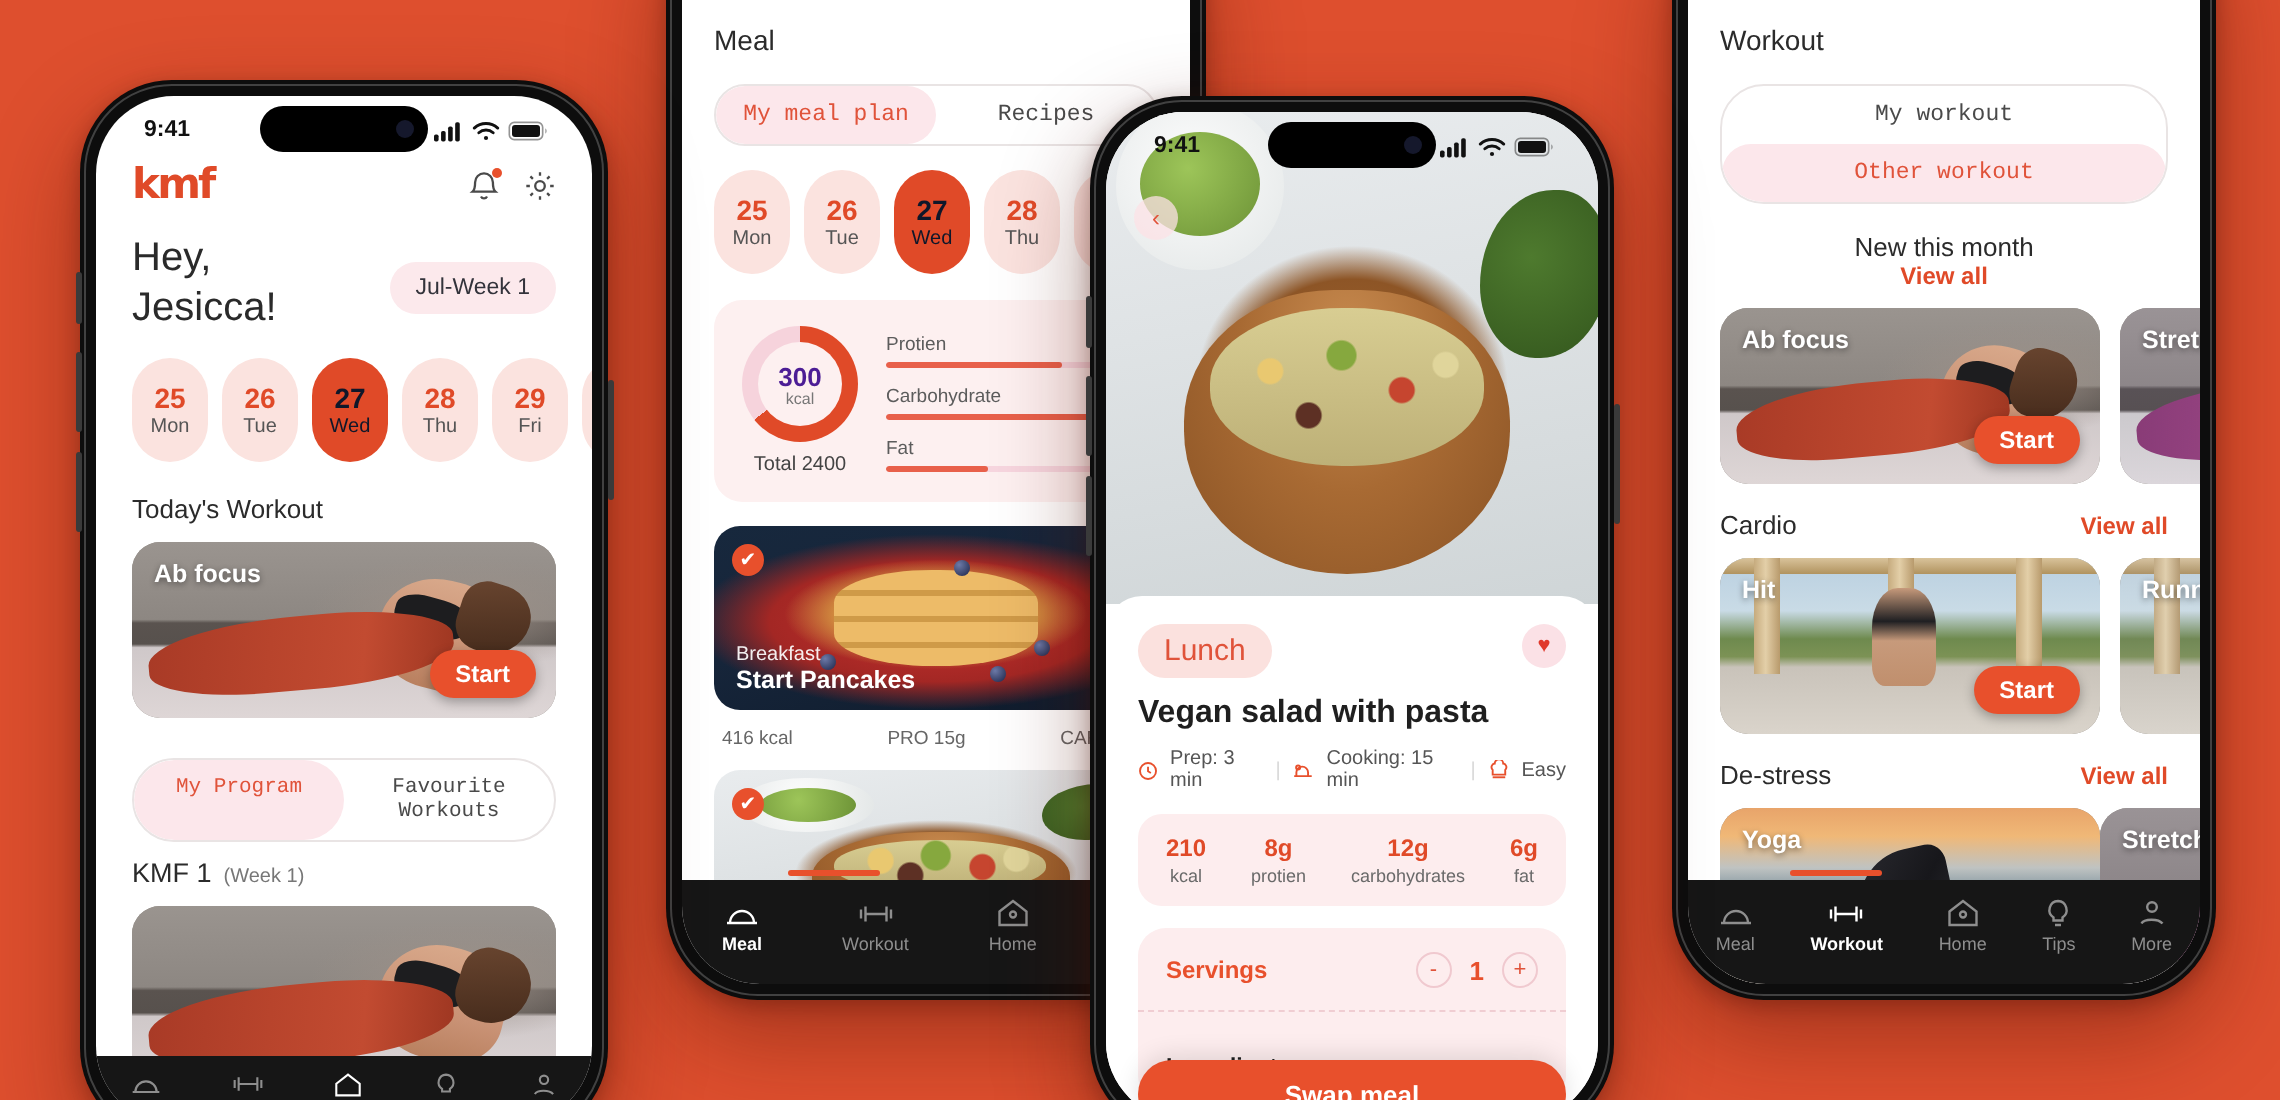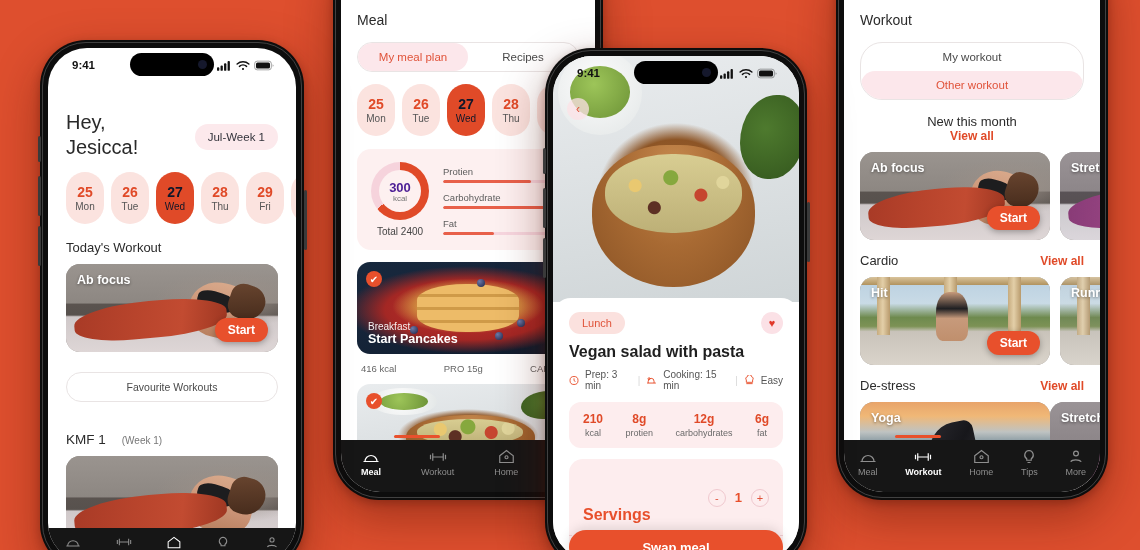--- a/index.html
+++ b/index.html
@@ -102,21 +102,21 @@
     box-shadow:0 2px 6px rgba(0,0,0,.3);
   }
 
   
   .seg {
     display:flex; border:1px solid #e9e4e4; border-radius:22px;
     overflow:hidden; background:#fff;
   }
   .seg > div {
     flex:1; text-align:center; padding:8px 4px;
-    font-size:11.5px; color:#4a4a4a; border-radius:22px;
+    font-size:11.5px; color:#4a4a4a; border-radius:22px;font-family:Liberation Mono, monospace;
   }
   .seg > div.on { background:#FCE7EB; color:#E0533A; }
 
   
   .ph-ab { background:
       radial-gradient(ellipse 60% 55% at 78% 40%, #9c9189 0%, rgba(156,145,137,0) 60%),
       linear-gradient(180deg,#9a948f 0%,#8d8782 44%,#5a534f 46%,#57514d 58%,#cfc8c9 60%,#ded6d6 100%);
   }
   .ph-ab::after{
     content:""; position:absolute; left:4%; top:42%;
@@ -233,35 +233,35 @@
     position:absolute;right:9px;top:9px;width:19px;height:19px;border-radius:50%;
     background:rgba(252,224,230,.9);color:#E0533A;font-size:10px;
     display:flex;align-items:center;justify-content:center;
   }
   .mphoto .meta{position:absolute;left:11px;bottom:8px;color:#fff;}
   .mphoto .meta .t{font-size:10px;opacity:.92;}
   .mphoto .meta .n{font-size:12.5px;font-weight:bold;}
   .mnums{display:flex;justify-content:space-between;padding:9px 4px 0;font-size:9.5px;color:#666;}
 
   
-  .tagpill{display:inline-block;background:#FBE1DE;color:#E0533A;font-size:11px;
+  .tagpill{display:inline-block;background:#FBE1DE;color:#E0533A;font-size:15px;
     padding:5px 13px;border-radius:14px;}
   .heart{width:22px;height:22px;border-radius:50%;background:#FBE1E6;
     display:flex;align-items:center;justify-content:center;color:#E0392B;font-size:11px;}
   .rtitle{font-size:16px;font-weight:bold;color:#1f1f1f;margin-top:9px;}
   .rmeta{display:flex;align-items:center;gap:6px;margin-top:8px;font-size:10px;color:#555;}
   .rmeta .sep{color:#d8d8d8;}
   .nutri{display:flex;justify-content:space-between;background:#FDEDEE;border-radius:12px;
     padding:10px 14px;margin-top:11px;}
   .nutri .it{text-align:center;}
   .nutri .it .v{font-size:12px;font-weight:bold;color:#E04A28;}
   .nutri .it .k{font-size:9px;color:#6a6a6a;margin-top:2px;}
   .servbox{background:#FDEDEE;border-radius:14px;margin-top:11px;padding:12px 14px;}
   .servrow{display:flex;justify-content:space-between;align-items:center;}
-  .servrow .l{font-size:16px;font-weight:bold;color:#E8502C;margin-top:35px;}
+  .servrow .l{font-size:12px;font-weight:bold;color:#E8502C;}
   .stepper{display:flex;align-items:center;gap:9px;}
   .stepper .b{width:18px;height:18px;border-radius:50%;border:1px solid #F0C9CF;
     display:flex;align-items:center;justify-content:center;font-size:11px;color:#E0533A;}
   .stepper .q{font-size:13px;font-weight:bold;color:#E8502C;}
   .dashed{border-top:1px dashed #F0CDD2;margin:11px -14px 0;}
   .ingr{font-size:11.5px;font-weight:bold;color:#1f1f1f;margin-top:22px;}
   .swapbtn{position:absolute;left:16px;right:16px;bottom:-4px;height:34px;background:#E8502C;
     color:#fff;border-radius:20px;display:flex;align-items:center;justify-content:center;
     font-size:13px;font-weight:bold;box-shadow:0 -2px 12px rgba(0,0,0,.12);}
 
@@ -574,22 +574,40 @@
             </svg>
         <svg width="20" height="11" viewBox="0 0 24 12" fill="none">
               <rect x=".8" y=".8" width="20" height="10.4" rx="3" stroke="#111" stroke-opacity=".45"></rect>
               <rect x="2.4" y="2.4" width="16.8" height="7.2" rx="1.8" fill="#111"></rect>
               <path d="M22.4 4.4v3.2a2 2 0 000-3.2z" fill="#111" fill-opacity=".45"></path>
             </svg>
       </span>
     </div>
 
     <div class="pad" style="padding-top:4px;">
-
-      <div class="row sp" style="margin-top:28px;align-items:flex-start;justify-content:space-between;">
+      <div class="row sp">
+        <div class="logo">kmf</div>
+        <div class="row" style="gap:12px;">
+          <div style="position:relative;">
+            <svg width="16" height="17" viewBox="0 0 18 19" fill="none" stroke="#4a4a4a" stroke-width="1.3">
+                  <path d="M4 8a5 5 0 0110 0c0 4 1.4 5.2 1.4 5.2H2.6S4 12 4 8z"></path>
+                  <path d="M7.3 16a1.9 1.9 0 003.4 0"></path>
+                </svg>
+            <span style="position:absolute;right:-1px;top:0;width:5px;height:5px;border-radius:50%;background:#E8502C;"></span>
+          </div>
+          <div>
+            <svg width="16" height="16" viewBox="0 0 18 18" fill="none" stroke="#4a4a4a" stroke-width="1.3">
+                  <circle cx="9" cy="9" r="2.7"></circle>
+                  <path d="M9 1.3v2M9 14.7v2M1.3 9h2M14.7 9h2M3.6 3.6l1.4 1.4M13 13l1.4 1.4M14.4 3.6L13 5M5 13l-1.4 1.4"></path>
+                </svg>
+          </div>
+        </div>
+      </div>
+
+      <div class="row sp" style="margin-top:14px;align-items:flex-start;justify-content:space-between;">
         <div class="greet">
           <div>Hey,</div>
           <div>Jesicca!</div>
         </div>
         <div class="weekchip" style="margin-top:14px;">Jul-Week 1</div>
       </div>
 
       <div class="days">
         <div class="day">
           <span class="n">25</span>
@@ -622,24 +640,25 @@
         <div class="ph ph-ab">
               <div class="torso"></div>
               <div class="top"></div>
               <div class="hair"></div>
             </div>
         <div class="lbl">Ab focus</div>
         <div class="startbtn">Start</div>
       </div>
 
       <div class="seg" style="margin-top:20px;width:212px;margin-left:auto;margin-right:auto;">
+        <div class="on" style="font-size:10.5px;">My Program</div>
         <div style="font-size:10.5px;">Favourite Workouts</div>
       </div>
 
-      <div class="row" style="gap:16px;align-items:baseline;margin-top:30px;">
+      <div class="row" style="gap:6px;align-items:baseline;margin-top:8px;">
         <span style="font-size:13.5px;color:#2b2b2b;">KMF 1</span>
         <span style="font-size:10px;color:#777;">(Week 1)</span>
       </div>
 
       <div class="wcard" style="margin-top:9px;height:92px;">
         <div class="ph ph-ab">
               <div class="torso"></div>
               <div class="top"></div>
               <div class="hair"></div>
             </div>

